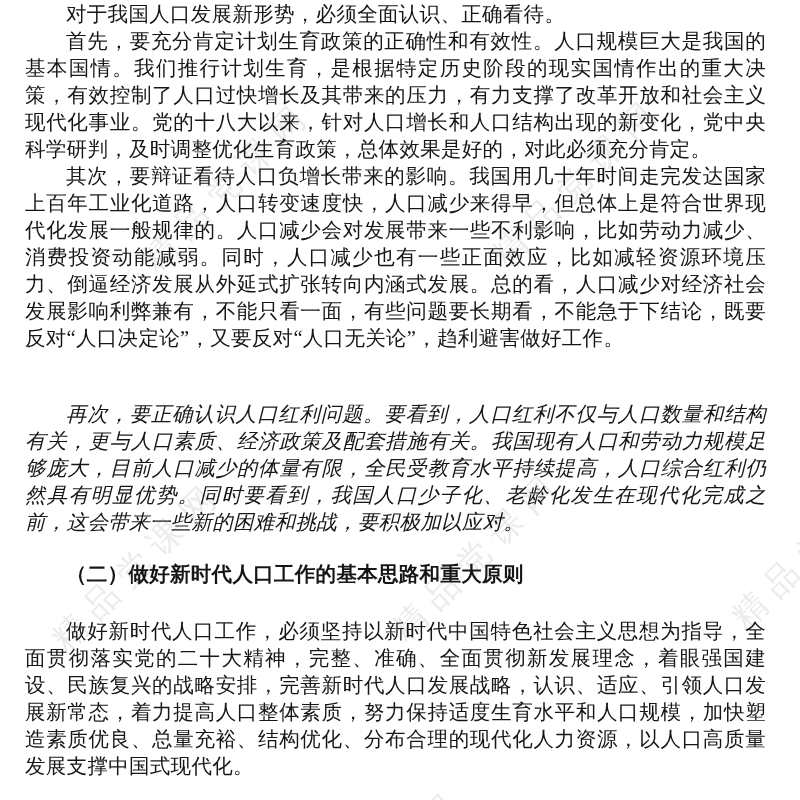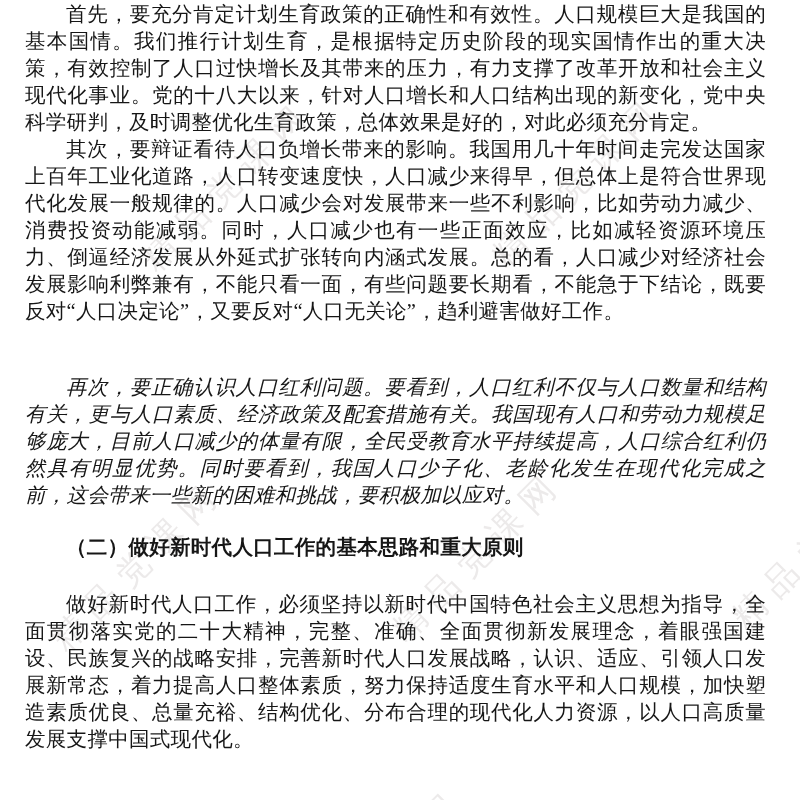--- a/index.html
+++ b/index.html
@@ -74,20 +74,21 @@
   <div class="watermark-layer">
     <div class="wm wm1">精品党课网</div>
     <div class="wm wm2">精品党课网</div>
     <div class="wm wm3">精品党课网</div>
     <div class="wm wm4">精品党课网</div>
     <div class="wm wm5">精品党课网</div>
     <div class="wm wm6">精品党课网</div>
   </div>
 
   <div class="text-block">
+    <p class="para p1">对于我国人口发展新形势，必须全面认识、正确看待。</p>
 
     <p class="para p2">首先，要充分肯定计划生育政策的正确性和有效性。人口规模巨大是我国的基本国情。我们推行计划生育，是根据特定历史阶段的现实国情作出的重大决策，有效控制了人口过快增长及其带来的压力，有力支撑了改革开放和社会主义现代化事业。党的十八大以来，针对人口增长和人口结构出现的新变化，党中央科学研判，及时调整优化生育政策，总体效果是好的，对此必须充分肯定。</p>
 
     <p class="para p3">其次，要辩证看待人口负增长带来的影响。我国用几十年时间走完发达国家上百年工业化道路，人口转变速度快，人口减少来得早，但总体上是符合世界现代化发展一般规律的。人口减少会对发展带来一些不利影响，比如劳动力减少、消费投资动能减弱。同时，人口减少也有一些正面效应，比如减轻资源环境压力、倒逼经济发展从外延式扩张转向内涵式发展。总的看，人口减少对经济社会发展影响利弊兼有，不能只看一面，有些问题要长期看，不能急于下结论，既要反对“人口决定论”，又要反对“人口无关论”，趋利避害做好工作。</p>
 
     <p class="para p4">再次，要正确认识人口红利问题。要看到，人口红利不仅与人口数量和结构有关，更与人口素质、经济政策及配套措施有关。我国现有人口和劳动力规模足够庞大，目前人口减少的体量有限，全民受教育水平持续提高，人口综合红利仍然具有明显优势。同时要看到，我国人口少子化、老龄化发生在现代化完成之前，这会带来一些新的困难和挑战，要积极加以应对。</p>
 
     <h3 class="heading">（二）做好新时代人口工作的基本思路和重大原则</h3>
 
     <p class="para p6">做好新时代人口工作，必须坚持以新时代中国特色社会主义思想为指导，全面贯彻落实党的二十大精神，完整、准确、全面贯彻新发展理念，着眼强国建设、民族复兴的战略安排，完善新时代人口发展战略，认识、适应、引领人口发展新常态，着力提高人口整体素质，努力保持适度生育水平和人口规模，加快塑造素质优良、总量充裕、结构优化、分布合理的现代化人力资源，以人口高质量发展支撑中国式现代化。</p>

